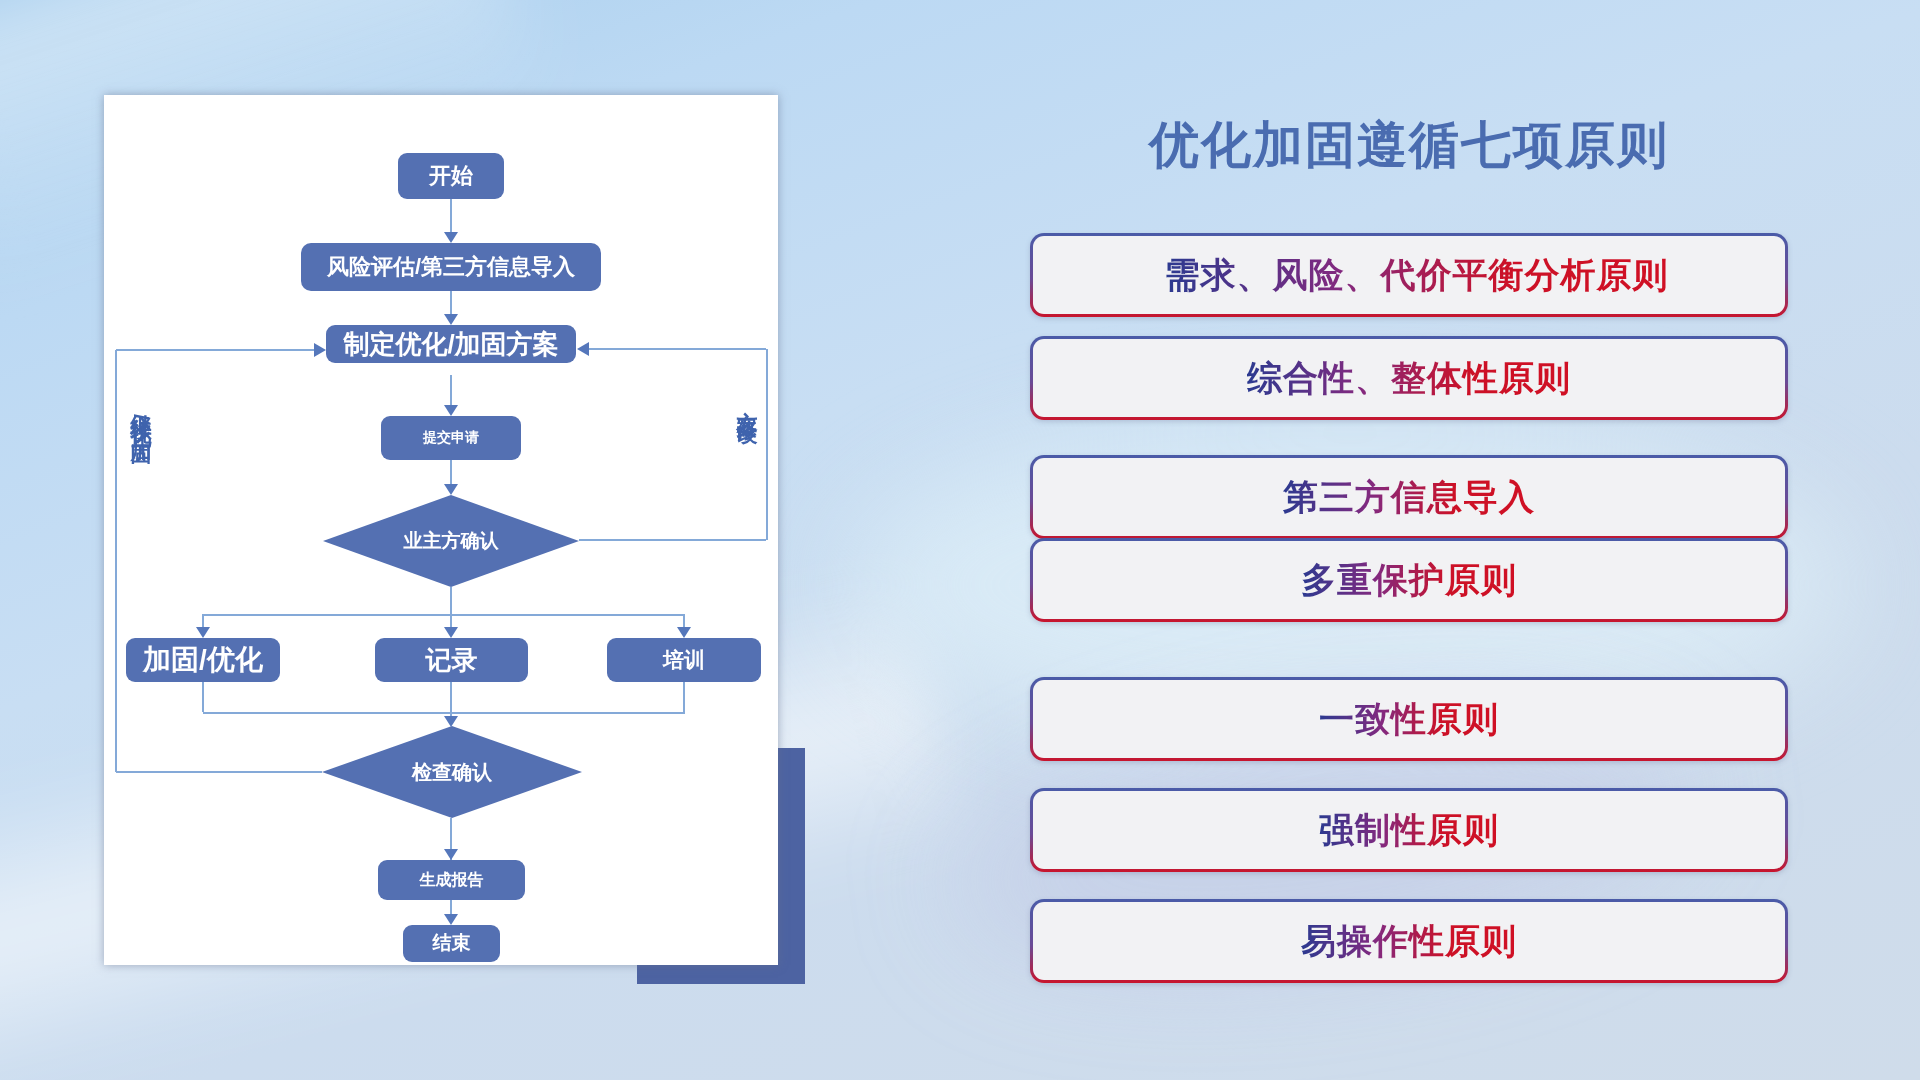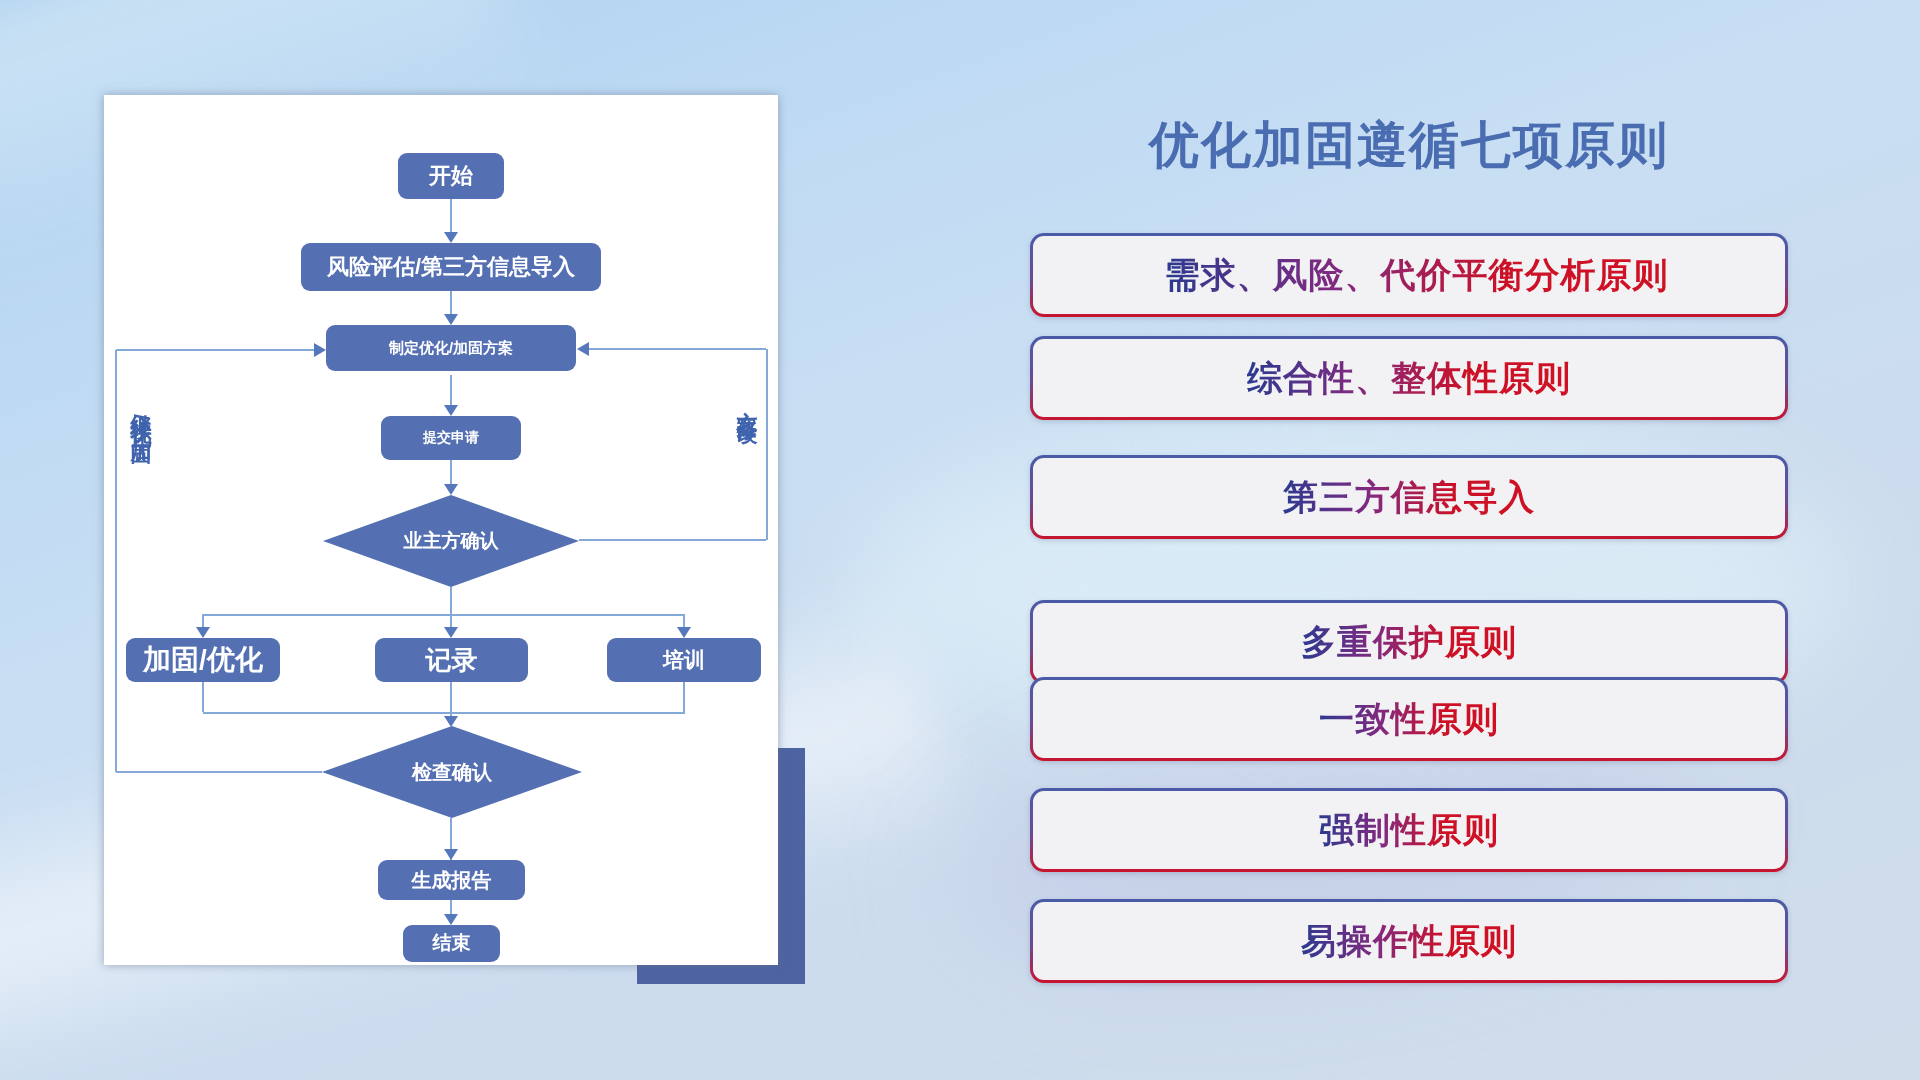--- a/index.html
+++ b/index.html
@@ -47,21 +47,21 @@
           text-align:center;font-size:50px;font-weight:700;color:#4a6cb0;letter-spacing:2px;}
   .prow{position:absolute;left:1030px;width:758px;height:84px;z-index:4;border-radius:14px;
         border:3px solid transparent;box-sizing:border-box;
         background:linear-gradient(#f2f2f4,#f2f2f4) padding-box,
                    linear-gradient(180deg,#4a5ba8 0%,#6a4a96 55%,#c8142c 100%) border-box;
         display:flex;align-items:center;justify-content:center;
         box-shadow:0 2px 5px rgba(90,100,140,.25);}
   .prow span{font-size:35px;font-weight:700;letter-spacing:1px;
         background:linear-gradient(90deg,#2c3a90 0%,#83297f 35%,#cc1127 68%,#d01024 100%);
         -webkit-background-clip:text;background-clip:text;color:transparent;}
-  .r1{top:233px;padding-left:15px;} .r2{top:336px;} .r3{top:455px;} .r4{top:600px;} .r5{top:677px;} .r6{top:788px;} .r7{top:899px;}
+  .r1{top:233px;padding-left:15px;} .r2{top:336px;} .r3{top:455px;} .r4{top:538px;} .r5{top:677px;} .r6{top:788px;} .r7{top:899px;}
 </style>
 </head>
 <body>
 
 <div class="stage">
 
   <div class="streak s1"></div>
   <div class="streak s2"></div>
   <div class="streak s3"></div>
   <div class="streak s4"></div>
@@ -106,29 +106,29 @@
 
   <div class="hl" style="left:579px;top:539px;width:187px;"></div>
   <div class="vl" style="left:766px;top:349px;height:191px;"></div>
   <div class="hl" style="left:589px;top:348px;width:177px;"></div>
   <div class="ah-l" style="left:577px;top:342px;"></div>
 
   <div class="vlabel" style="left:131px;top:398px;height:160px;">继续优化/加固</div>
   <div class="vlabel" style="left:737px;top:394px;height:100px;">方案修改</div>
 
   <div class="fnode" style="left:398px;top:153px;width:106px;height:46px;font-size:22px;">开始</div>
-  <div class="fnode" style="left:301px;top:243px;width:300px;height:48px;font-size:22px;">风险评估/第三方信息导入</div>
-  <div class="fnode" style="left:326px;top:325px;width:250px;height:46px;font-size:15px;">制定优化/加固方案</div>
+  <div class="fnode" style="left:301px;top:243px;width:300px;height:48px;font-size:22px;border-radius:10px;">风险评估/第三方信息导入</div>
+  <div class="fnode" style="left:326px;top:325px;width:250px;height:38px;font-size:26px;">制定优化/加固方案</div>
   <div class="fnode" style="left:381px;top:416px;width:140px;height:44px;font-size:14px;">提交申请</div>
   <div class="fdiamond" style="left:323px;top:495px;width:256px;height:92px;font-size:19px;">业主方确认</div>
   <div class="fnode" style="left:126px;top:638px;width:154px;height:44px;font-size:28px;">加固/优化</div>
   <div class="fnode" style="left:375px;top:638px;width:153px;height:44px;font-size:26px;">记录</div>
   <div class="fnode" style="left:607px;top:638px;width:154px;height:44px;font-size:21px;">培训</div>
   <div class="fdiamond" style="left:322px;top:726px;width:260px;height:92px;font-size:20px;">检查确认</div>
-  <div class="fnode" style="left:378px;top:860px;width:147px;height:40px;font-size:20px;">生成报告</div>
+  <div class="fnode" style="left:378px;top:860px;width:147px;height:40px;font-size:16px;">生成报告</div>
   <div class="fnode" style="left:403px;top:925px;width:97px;height:37px;font-size:19px;">结束</div>
 
   <div class="ptitle">优化加固遵循七项原则</div>
 
   <div class="prow r1">
     <span>需求、风险、代价平衡分析原则</span>
   </div>
   <div class="prow r2">
     <span>综合性、整体性原则</span>
   </div>

